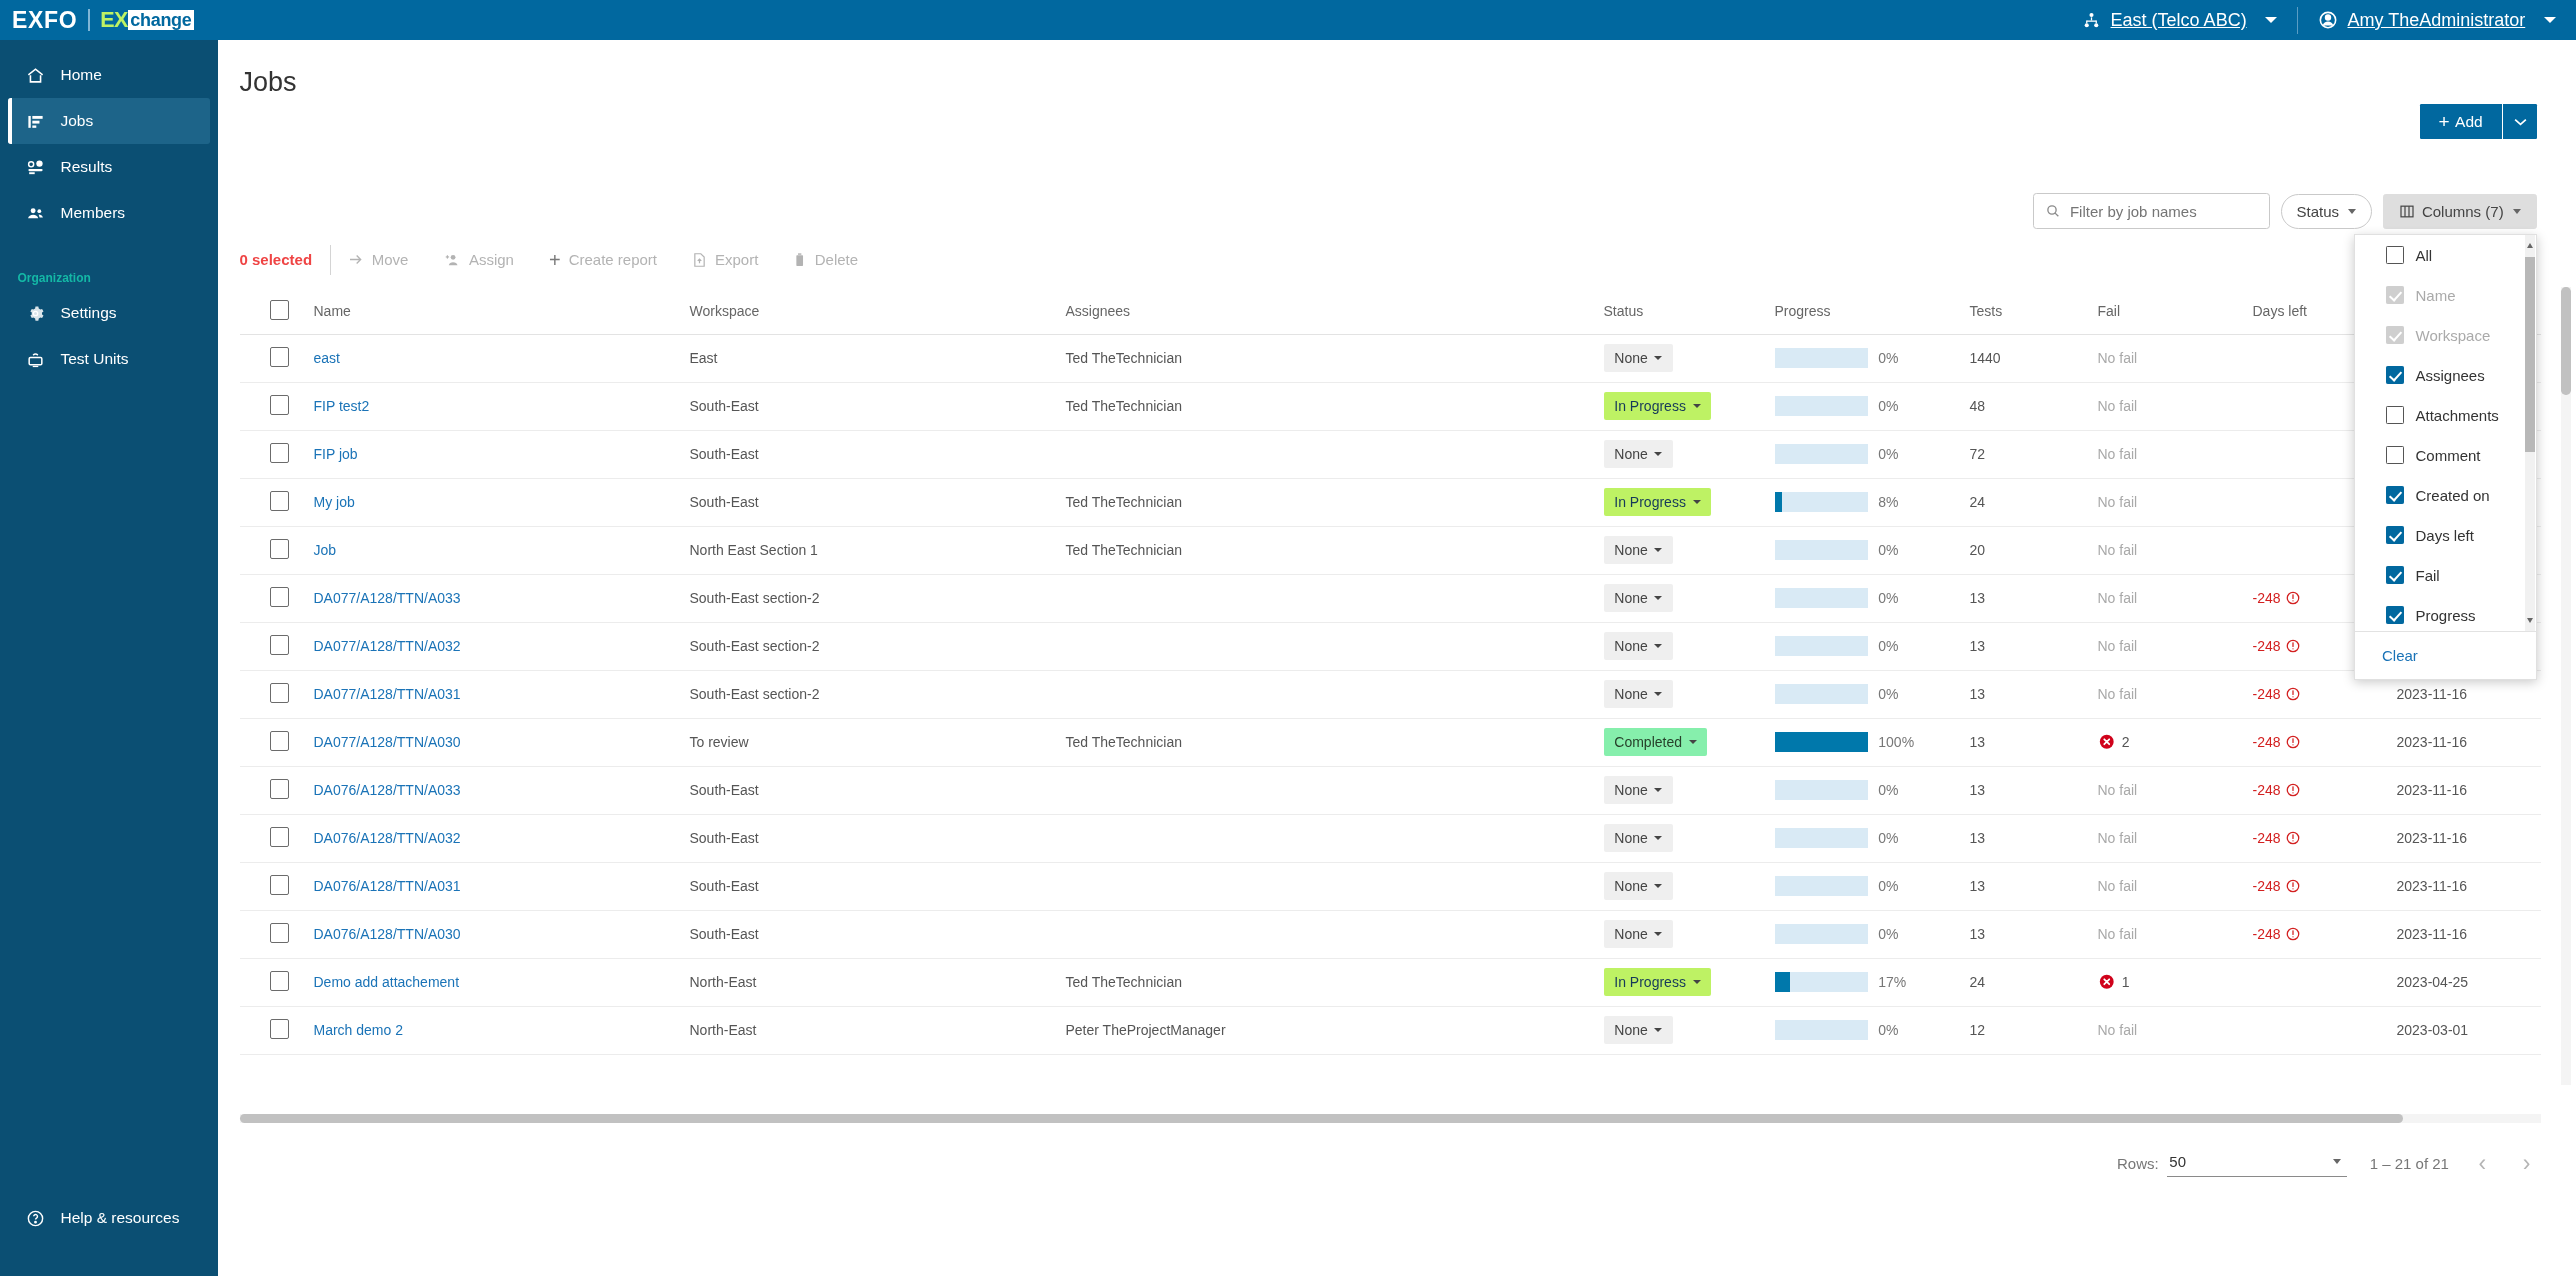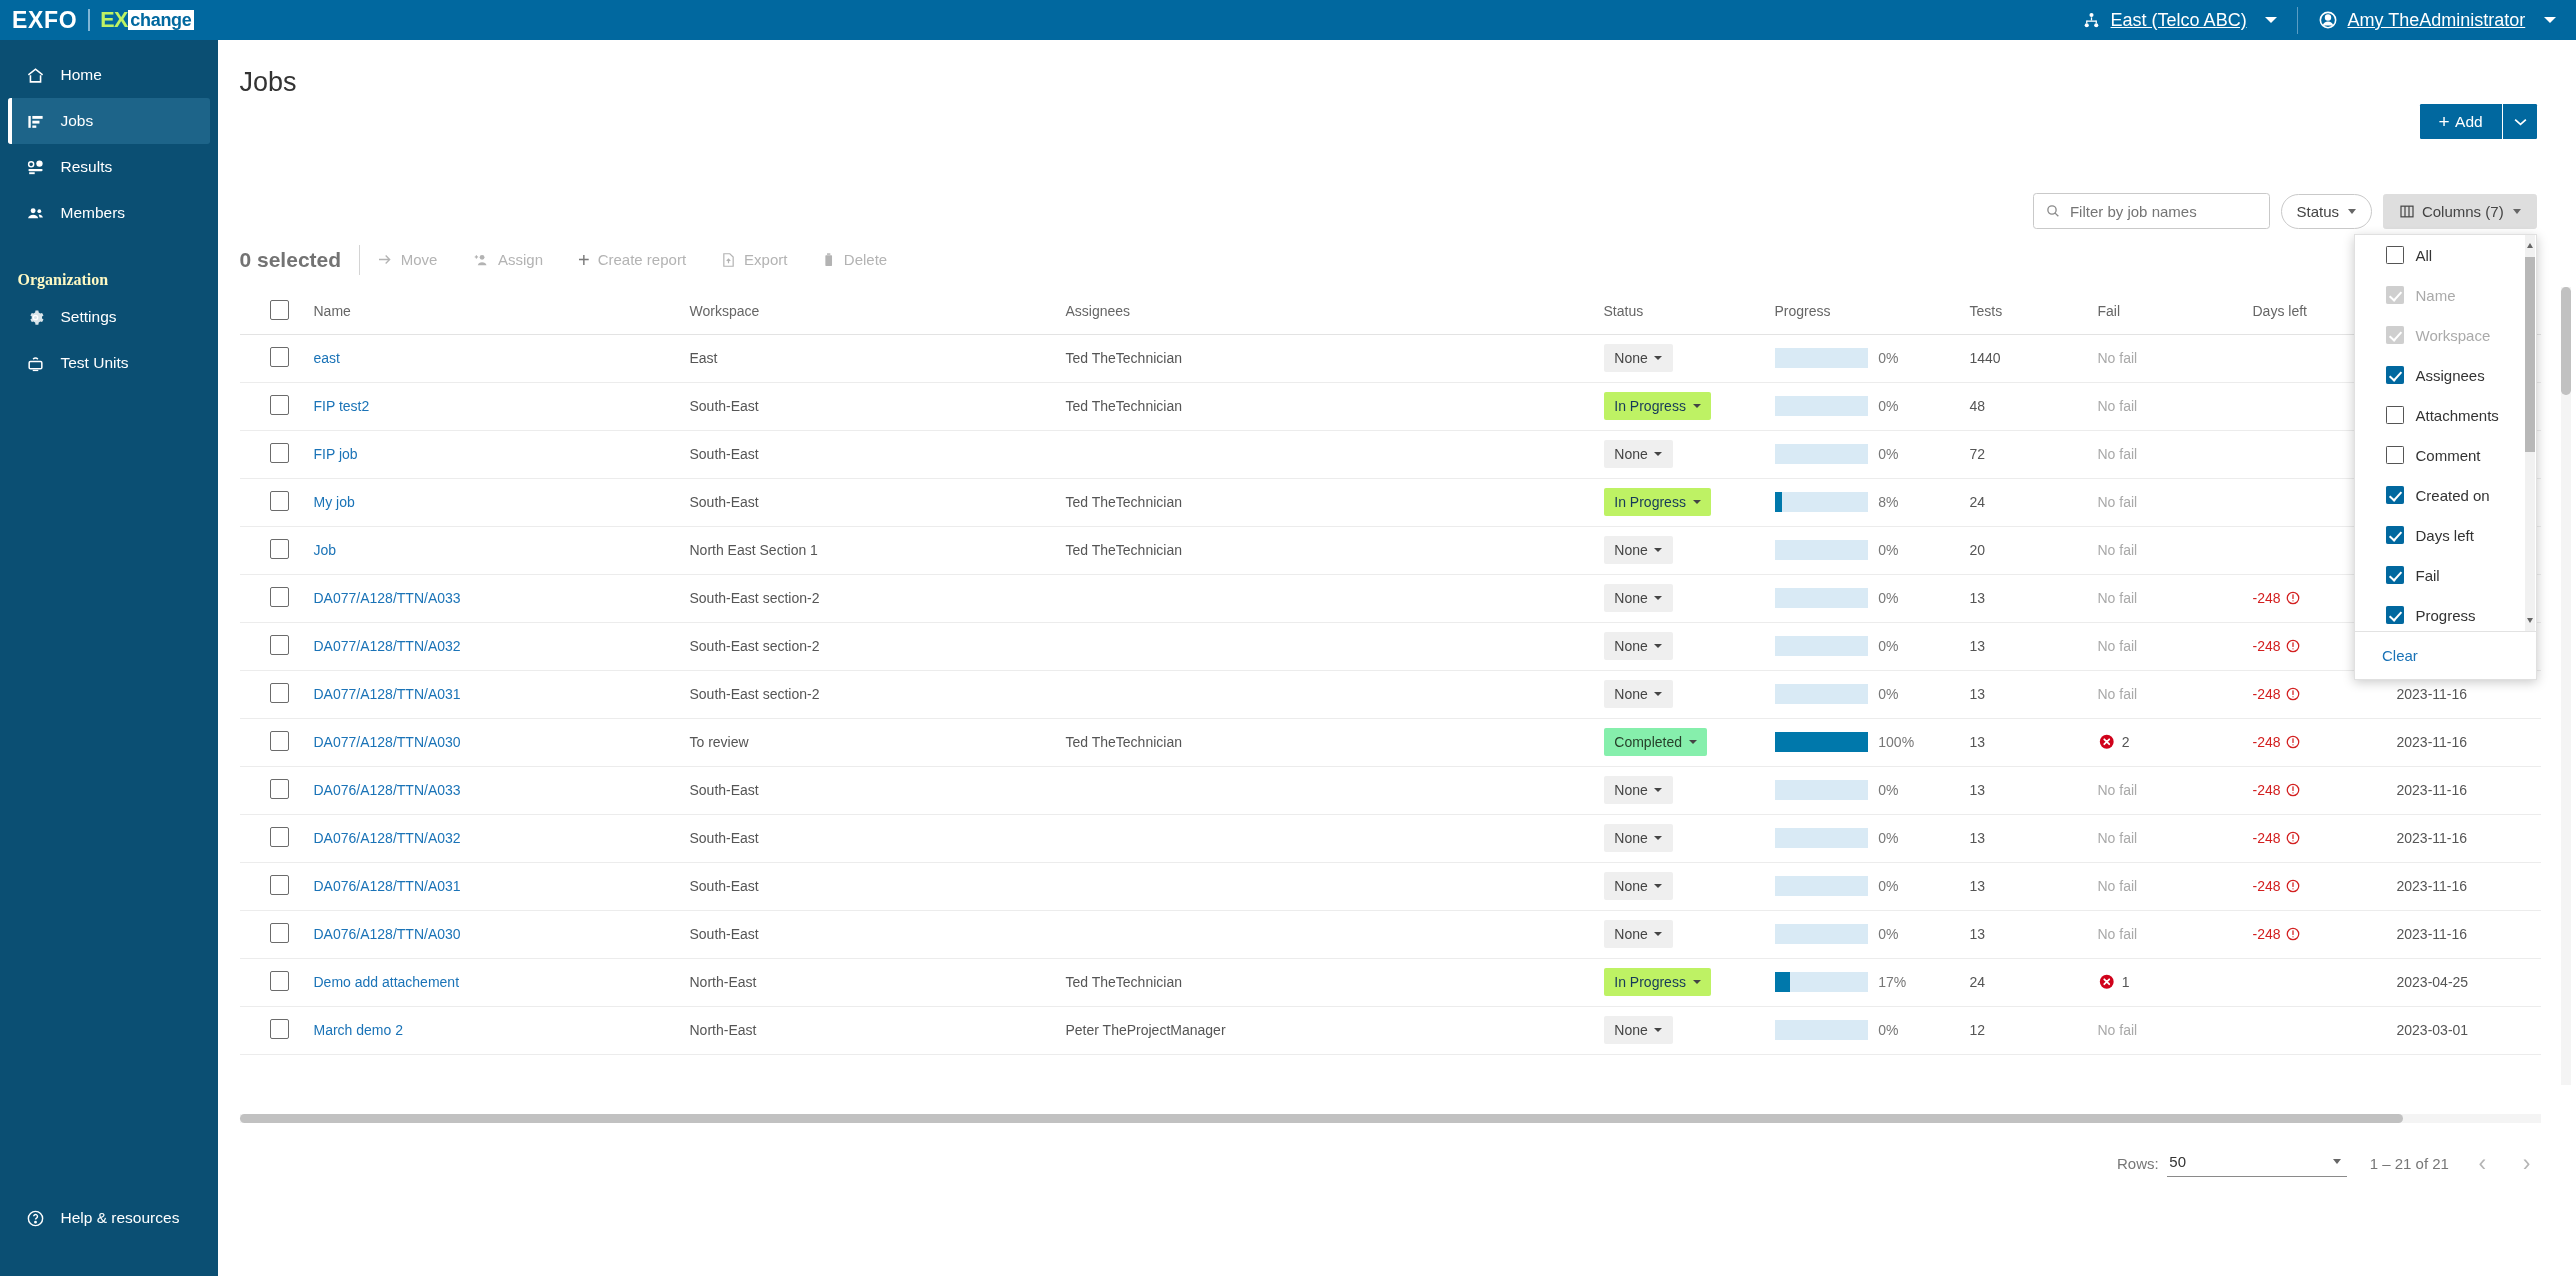--- a/index.html
+++ b/index.html
@@ -46,22 +46,22 @@
     background: #0b4f73;
   }
   .nav-item {
     display: flex; align-items: center; gap: 15px; height: 46px;
     color: #fff; font-size: 15.5px; padding-left: 17.5px; margin: 0 8px;
     border-radius: 2.7px; cursor: pointer;
   }
   .nav-item.spacer-top { margin-top: 12px; }
   .nav-item.active { background: #1d6489; border-left: 4px solid #ffffff; padding-left: 13.4px; }
   .nav-section {
-    color: #fef9c3; font-size: 16px; font-weight: bold;
-    padding: 17.5px 0 5.4px 17.5px; margin-top: 17.5px; font-family: Liberation Serif, serif;
+    color: #14b8a6; font-size: 12px; font-weight: bold;
+    padding: 17.5px 0 5.4px 17.5px; margin-top: 17.5px;
   }
   .nav-icon { width: 20px; height: 20px; display:flex; align-items:center; justify-content:center; }
   .nav-bottom { position: absolute; bottom: 35px; left: 0; width: 218px; }
 
   
   .main {
     position: absolute; left: 218px; top: 40px;
     width: 2358px; height: 1236px; background: #fff;
   }
   .page-title {
@@ -105,21 +105,21 @@
   .caret-sm {
     width:0;height:0;border-left:4.7px solid transparent;border-right:4.7px solid transparent;
     border-top:5.4px solid #666; margin-left: 2.7px;
   }
 
   
   .action-bar {
     position: absolute; left: 21.5px; top: 202px;
     display: flex; align-items: center; height: 35px; gap: 0;
   }
-  .sel-count { font-size: 21px; color: #737373; font-weight: bold; padding-right: 17.5px; }
+  .sel-count { font-size: 15px; color: #ef4444; font-weight: bold; padding-right: 17.5px; }
   .ab-sep { width: 0.7px; height: 30px; background: #d4d4d4; }
   .ab-btn {
     display:flex; align-items:center; gap:8px; font-size: 15px;
     color: #b3b3b3; padding: 0 17.5px; cursor: default;
   }
 
   
   .table-wrap {
     position: absolute; left: 21.5px; top: 249px; width: 2301px; height: 796px;
     overflow: hidden;

